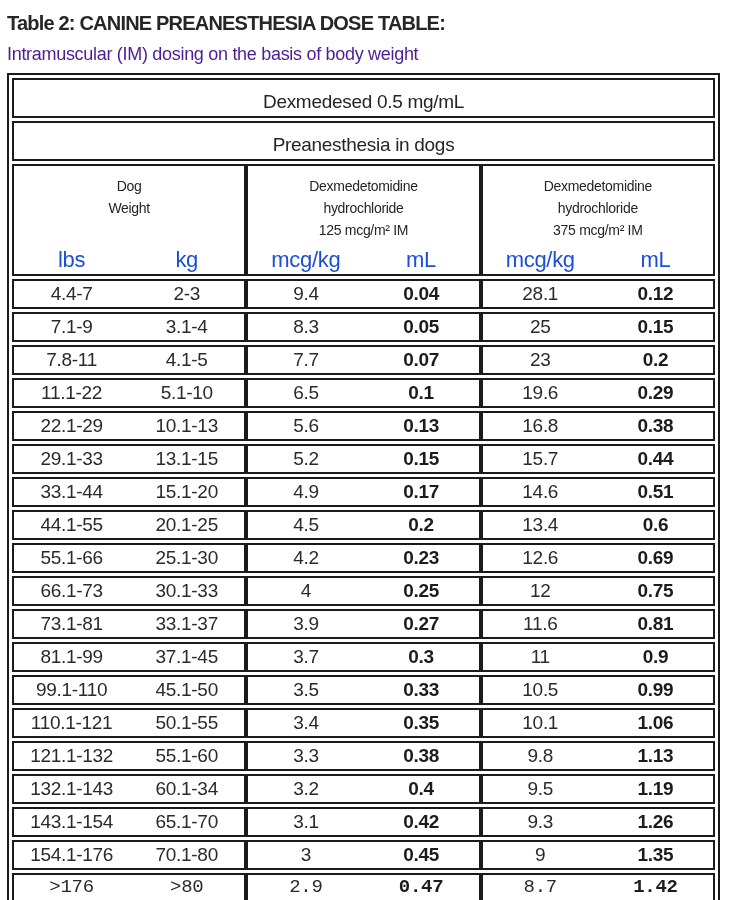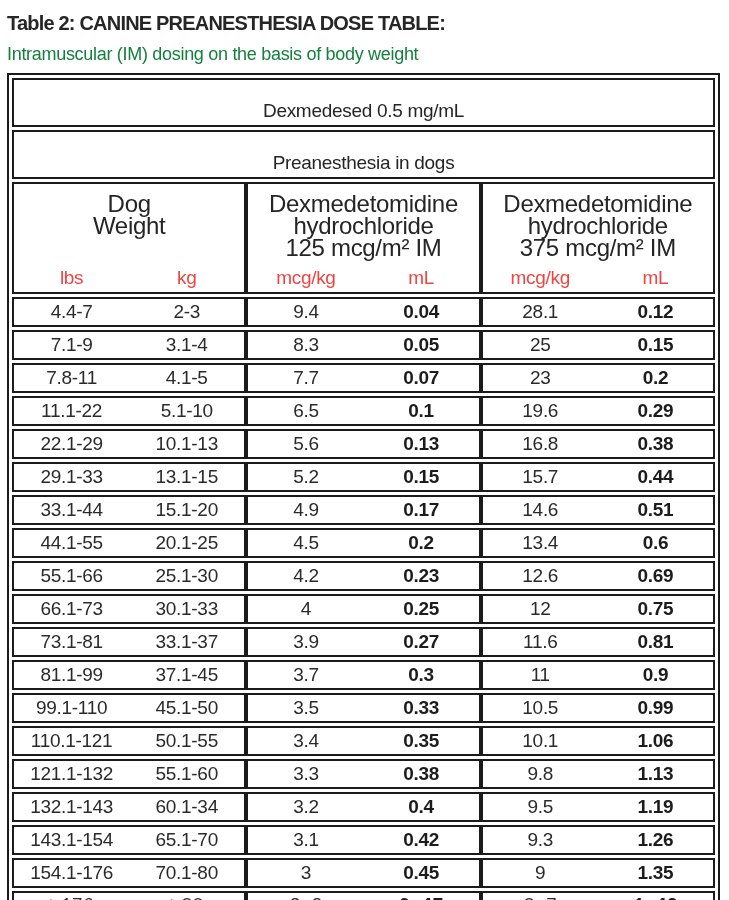--- a/index.html
+++ b/index.html
@@ -21,21 +21,21 @@
     line-height: 30px;
     color: #262626;
     white-space: nowrap;
   }
   .subtitle {
     font-size: 18px;
     font-weight: 400;
     letter-spacing: -0.3px;
     line-height: 22px;
     margin-top: 5px;
-    color: #15803d;
+    color: #4c1d95;
     white-space: nowrap;
   }
 
   .dose-table {
     margin-top: 8px;
     border: 2px solid #1b1b1b;
     padding: 3px;
     background: #ffffff;
   }
 
@@ -50,46 +50,46 @@
     border: 2px solid #1b1b1b;
     background: #ffffff;
   }
 
   .full-box {
     grid-column: 1 / -1;
     text-align: center;
     font-size: 19px;
     letter-spacing: -0.3px;
     line-height: 21px;
-    padding: 20px 0 4px 0;
+    padding: 11px 0 4px 0;
     color: #252525;
   }
 
   .head-box {
     display: flex;
     flex-direction: column;
     justify-content: space-between;
     text-align: center;
     padding-top: 9px;
   }
   .head-title {
-    font-size: 24px;
+    font-size: 14px;
     letter-spacing: -0.3px;
     line-height: 22px;
     color: #252525;
   }
   .head-title span { display: block; }
   .sub-row {
     display: grid;
     grid-template-columns: 1fr 1fr;
-    font-size: 19px;
+    font-size: 22px;
     letter-spacing: -0.3px;
     line-height: 21px;
     padding: 8px 0 4px 0;
-    color: #ef4444;
+    color: #1d4ed8;
   }
 
   .data-box {
     display: grid;
     grid-template-columns: 1fr 1fr;
     font-size: 19px;
     letter-spacing: -0.3px;
     line-height: 21px;
     text-align: center;
     padding: 2px 0 3px 0;

